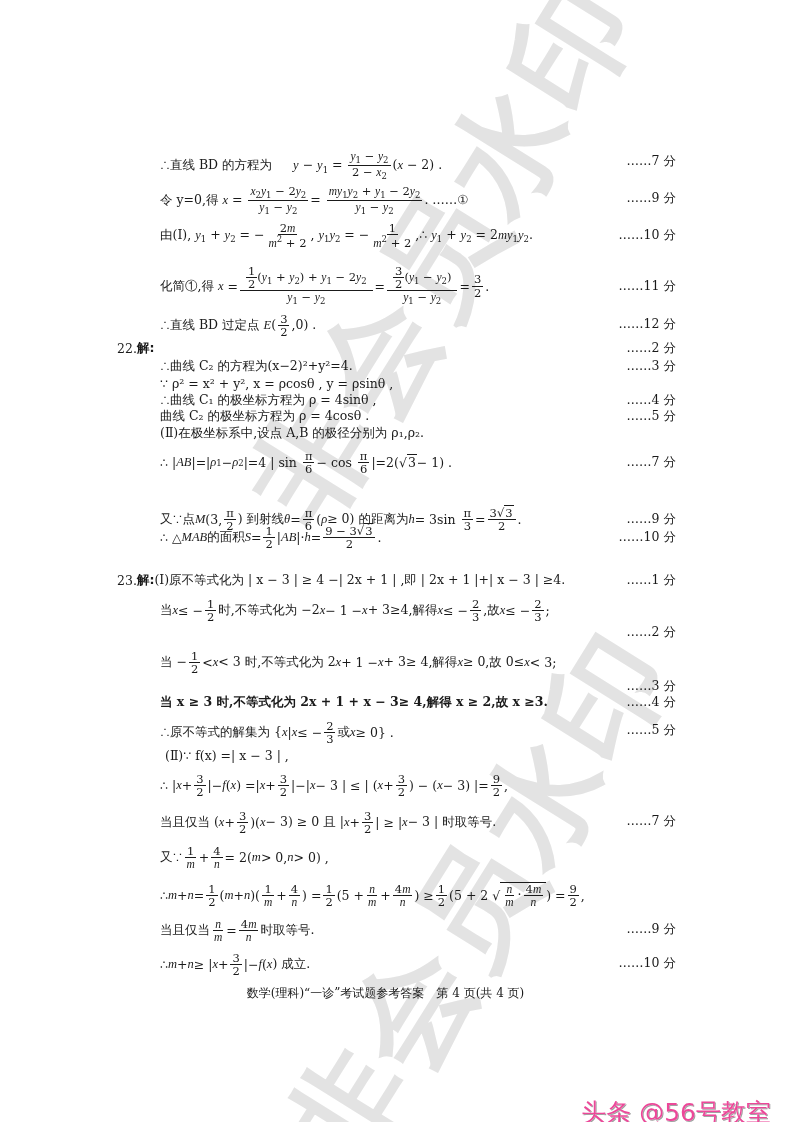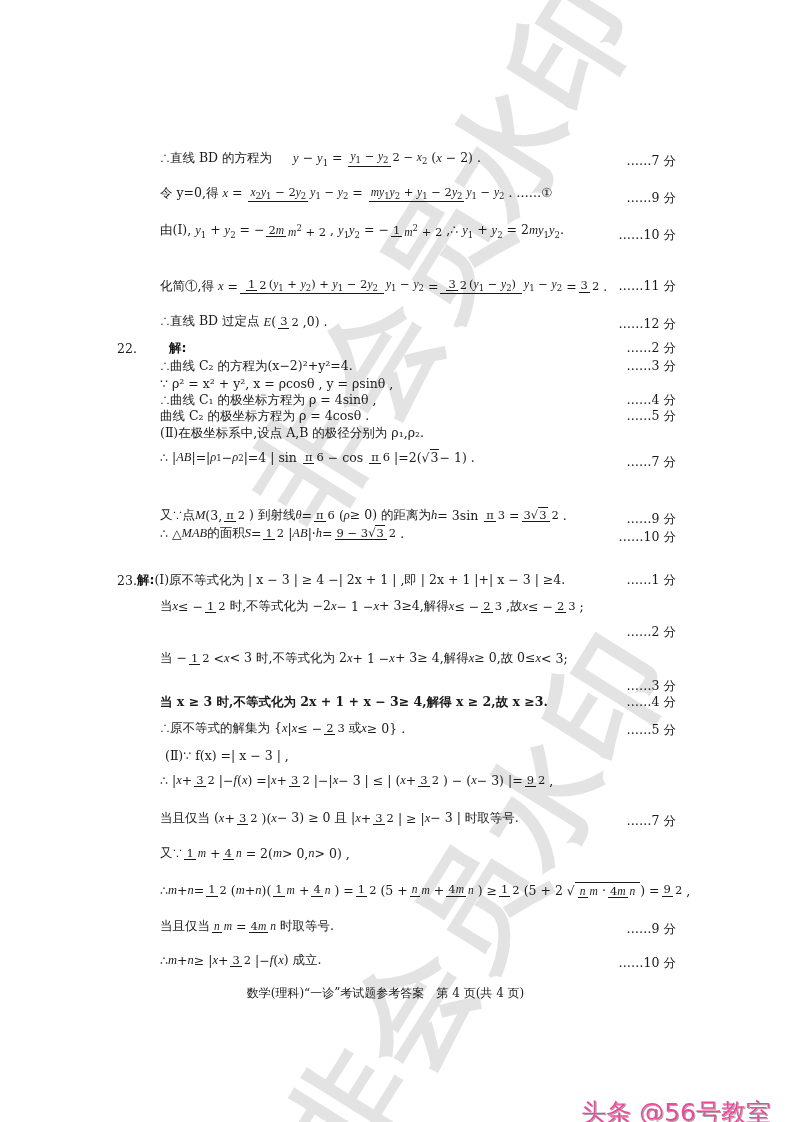--- a/index.html
+++ b/index.html
@@ -4,21 +4,21 @@
 <style>
   html,body{margin:0;padding:0;background:#ffffff;}
   body{width:793px;height:1122px;position:relative;overflow:hidden;
        font-family:"DejaVu Serif","Liberation Serif",serif;color:#1a1a1a;font-size:12.5px;}
   .wm{position:absolute;color:#e3e3e3;font-family:"DejaVu Sans",sans-serif;font-weight:bold;
       font-size:118px;letter-spacing:4px;white-space:nowrap;transform-origin:left top;z-index:0;pointer-events:none;}
   .line{position:absolute;left:0;width:793px;height:22px;z-index:1;}
   .txt{position:absolute;white-space:nowrap;display:flex;align-items:center;}
   .score{position:absolute;right:117px;white-space:nowrap;}
   .it{font-style:italic;font-family:"Liberation Serif","DejaVu Serif",serif;}
-  .frac{display:inline-flex;flex-direction:row;align-items:center;vertical-align:middle;margin:0 2px;line-height:1.05;justify-content:flex-end;}
+  .frac{display:inline-flex;flex-direction:column;align-items:center;vertical-align:middle;margin:0 2px;line-height:1.05;justify-content:flex-end;}
   .frac .n{padding:0 2px;border-bottom:1px solid #1a1a1a;}
   .frac .d{padding:0 2px;}
   .frac.sm{font-size:11.5px;}
   sub,sup{font-size:8.5px;}
   .sqrt{border-top:1px solid #1a1a1a;padding:0 1px;}
   .footer{position:absolute;top:985px;left:0;width:771px;text-align:center;font-size:12px;z-index:1;}
   .brand{position:absolute;right:22px;top:1075px;font-family:"DejaVu Sans",sans-serif;font-size:25px;color:#ec4899;
          text-shadow:0 0 1px #fff,1px 1px 0 #999;z-index:2;margin-top:21px;}
   .num{font-family:"DejaVu Sans",sans-serif;font-weight:bold;}
 </style>
@@ -112,21 +112,21 @@
       <span class="it">E</span>(<span class="frac sm">
           <span class="n">3</span>
           <span class="d">2</span>
         </span>,0) .
     </span>
   </div>
   <span class="score" style="top:3px;margin-left:18px;">……12 分</span>
 </div>
 
 <div class="line" style="top:340px;">
-  <div class="txt" style="left:117px;top:0;gap:32px;">
+  <div class="txt" style="left:117px;top:0;">
     <span>22.</span>
     <span class="num">解:</span>
   </div>
   <span class="score">……2 分</span>
 </div>
 <div class="line" style="top:358px;">
   <div class="txt" style="left:160px;top:0;">
       <span>∴曲线 C₂ 的方程为(x−2)²+y²=4.</span>
     </div>
   <span class="score">……3 分</span>

